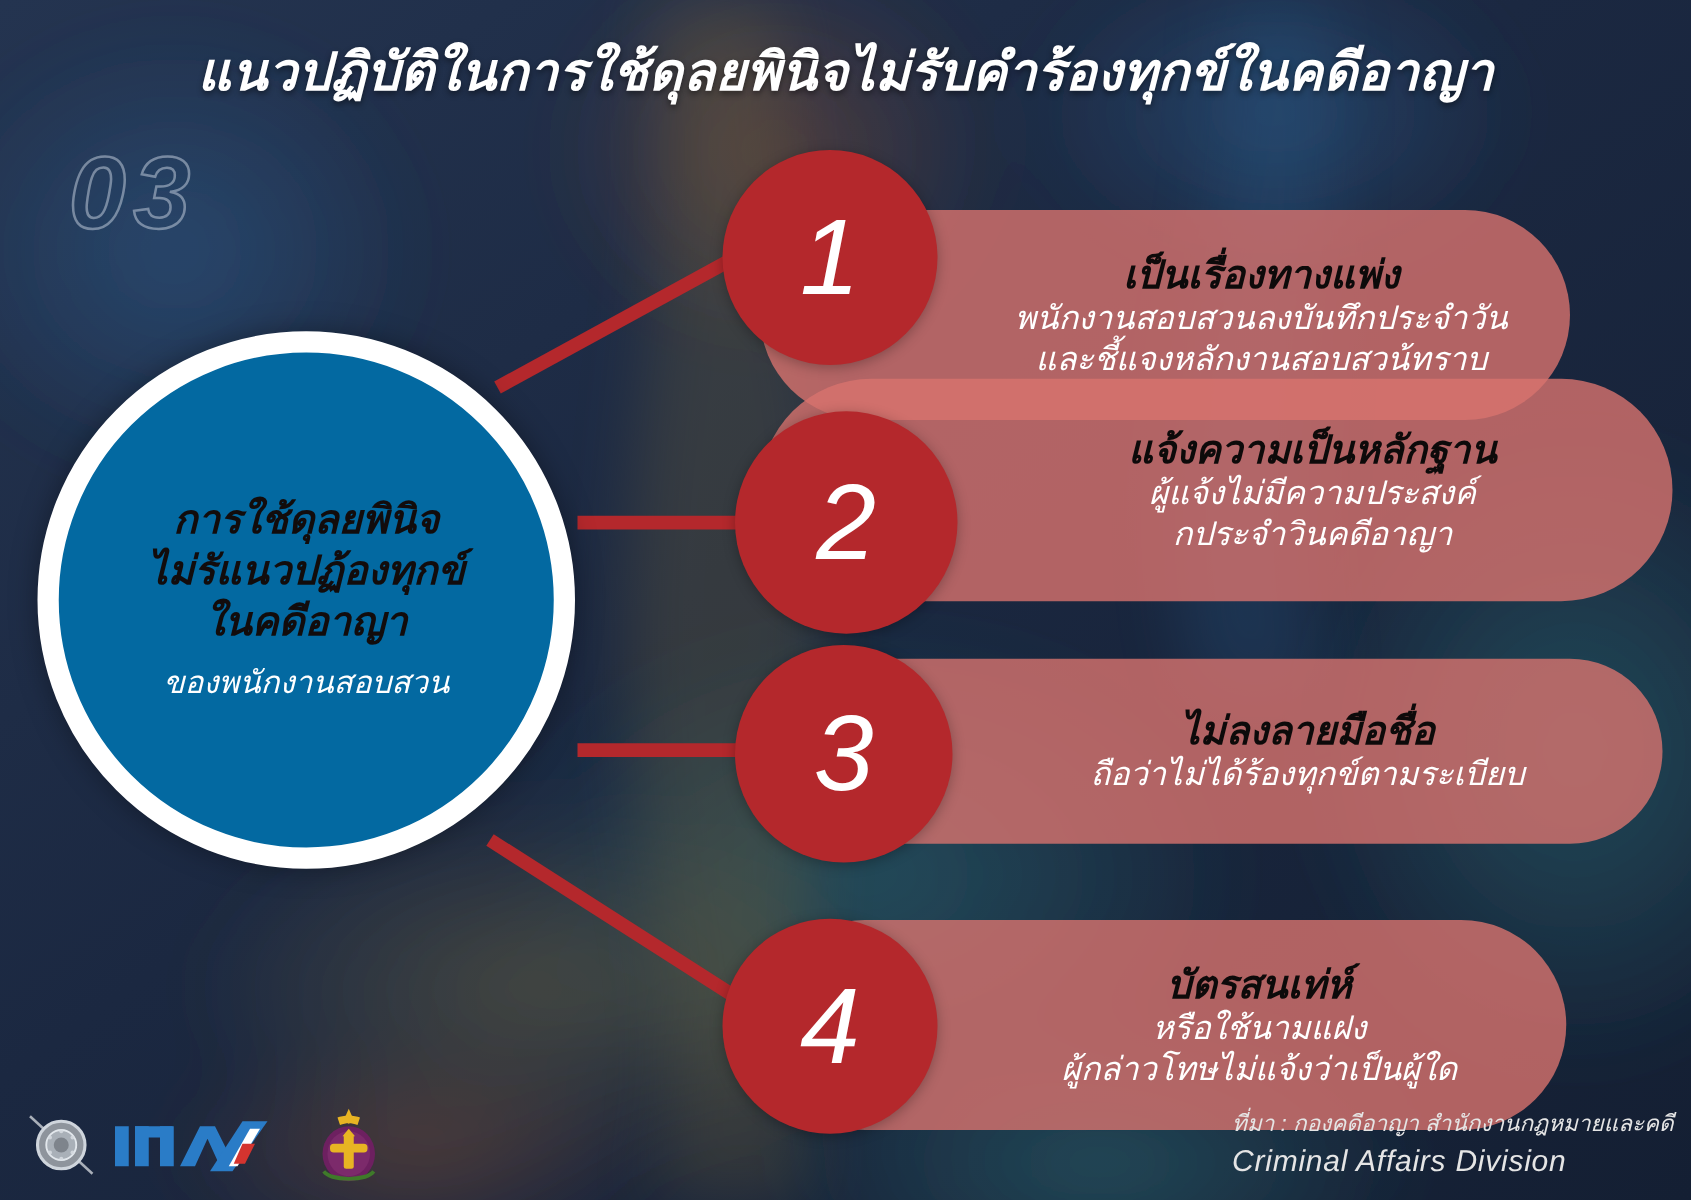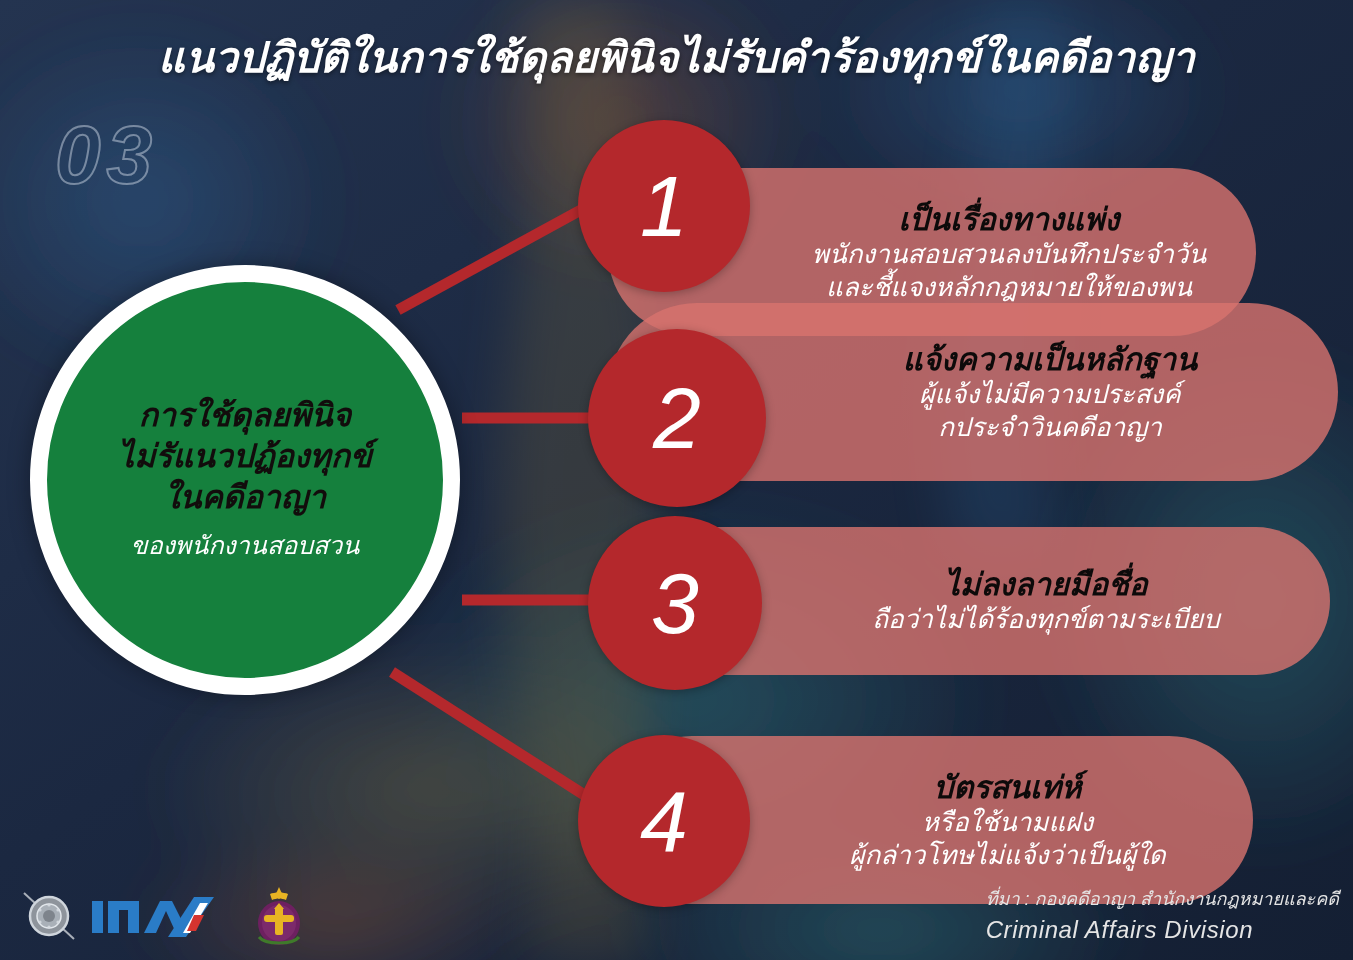--- a/index.html
+++ b/index.html
@@ -35,21 +35,21 @@
     color:transparent;
     -webkit-text-stroke:2px rgba(205,215,228,.52);
     opacity:.95;
   }
 
   
   .hub {
     position:absolute;
     left:30px; top:265px; width:430px; height:430px;
     border-radius:50%;
-    background:#15803d;
+    background:#0369a1;
     border:17px solid #ffffff;
     box-shadow:0 0 22px rgba(0,0,0,.35);
     display:flex; flex-direction:column;
     align-items:center; justify-content:center;
     text-align:center;
   }
   .hub-line {
     font-size:32px; font-weight:bold; color:#120c0c;
     line-height:1.28; white-space:nowrap;
   }
@@ -169,21 +169,21 @@
   <div class="hub">
     <div class="hub-line">การใช้ดุลยพินิจ</div>
     <div class="hub-line">ไม่รัแนวปฏ้องทุกข์</div>
     <div class="hub-line">ในคดีอาญา</div>
     <div class="hub-sub">ของพนักงานสอบสวน</div>
   </div>
 
   <div class="pill" style="left:608px; top:120px; width:648px; height:168px;margin-top:48px;">
     <div class="pill-head">เป็นเรื่องทางแพ่ง</div>
     <div class="pill-body">พนักงานสอบสวนลงบันทึกประจำวัน</div>
-    <div class="pill-body">และชี้แจงหลักกฎหมายให้ของพน</div>
+    <div class="pill-body">และชี้แจงหลักงานสอบสวน้ทราบ</div>
   </div>
   <div class="bubble" style="left:578px; top:120px; width:172px; height:172px;">
     <span>1</span>
   </div>
 
   <div class="pill" style="left:608px; top:303px; width:730px; height:178px;text-align:right;">
     <div class="pill-head">แจ้งความเป็นหลักฐาน</div>
     <div class="pill-body">ผู้แจ้งไม่มีความประสงค์</div>
     <div class="pill-body">กประจำวินคดีอาญา</div>
   </div>

